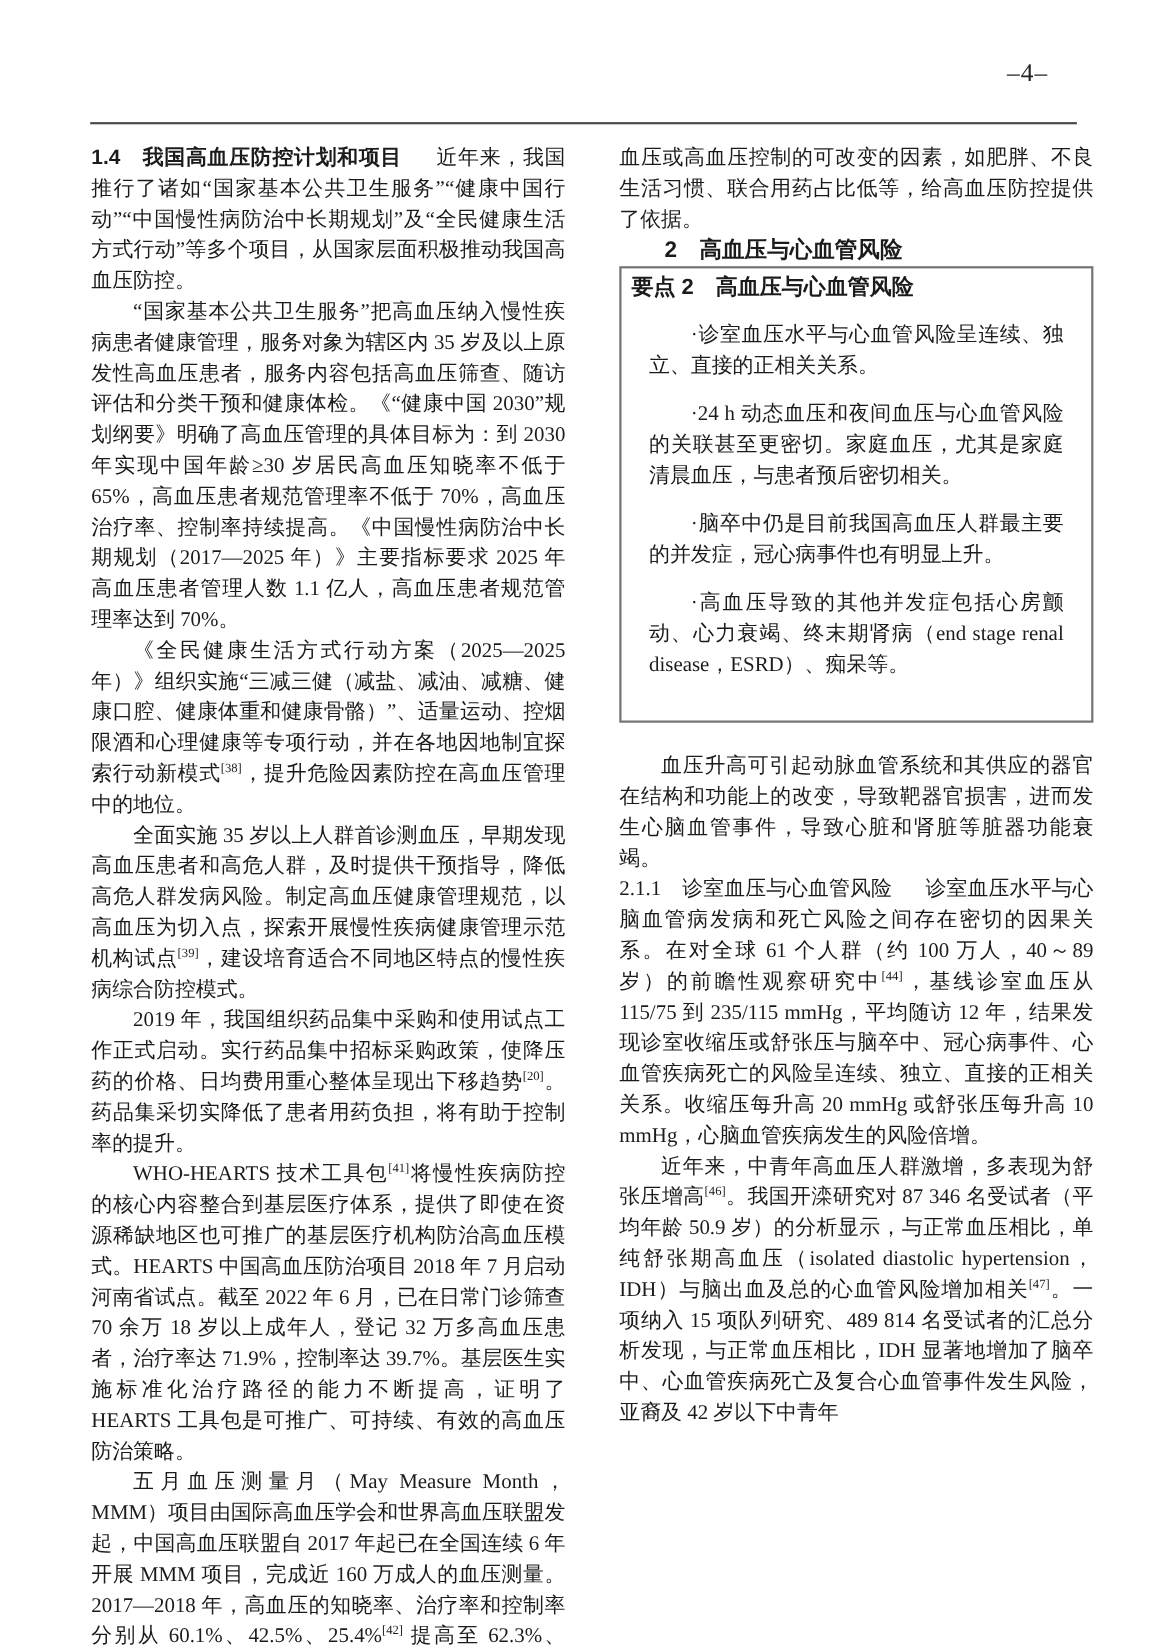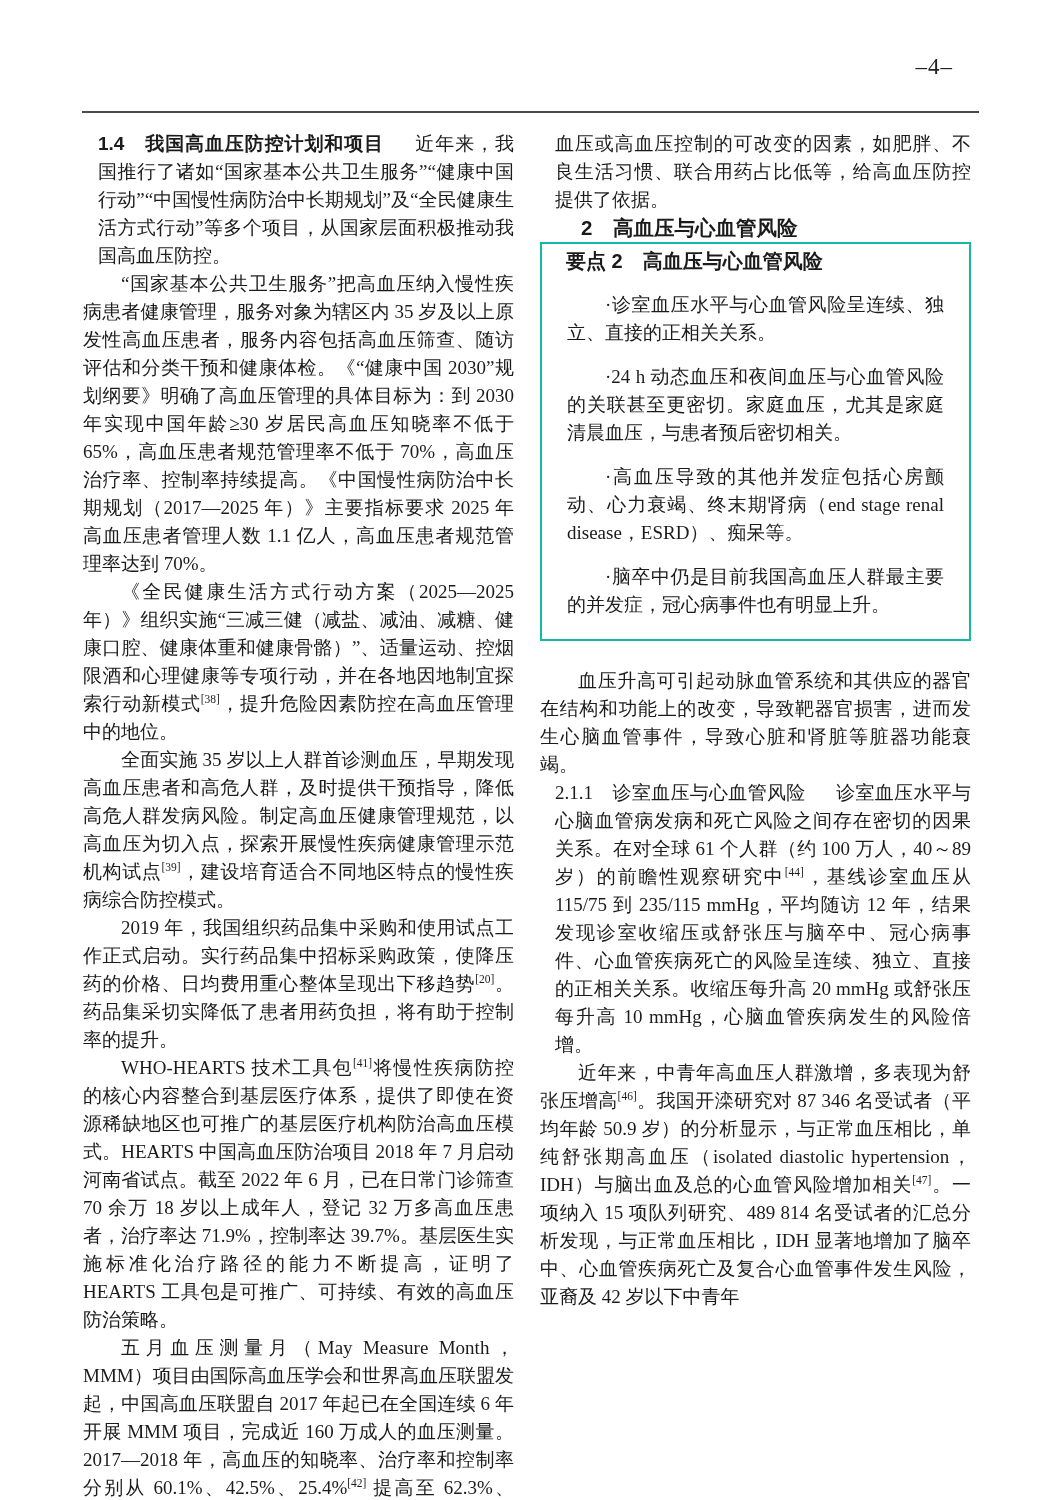--- a/index.html
+++ b/index.html
@@ -15,35 +15,35 @@
   }
   .rule {
     position:absolute; top:111px; left:82px; width:897px; height:2px;
     background:#4a4a4a;
   }
   .col {
     position:absolute; top:130px; width:431px;
     font-size:19px; line-height:28px; text-align:justify;
   }
   .col-left  { left:83px; }
-  .col-right { left:540px; }
+  .col-right { left:563px; }
   p.para { margin:0; padding:0; text-indent:2em; }
-  p.noindent { text-indent:0;margin-left:15px; }
+  p.noindent { text-indent:0; }
   .hsans { font-family:"Liberation Sans","DejaVu Sans",sans-serif; font-weight:bold; }
   .runin { margin-right:0.6em; }
   .h2 { font-size:20.5px; line-height:28px; margin:18px 0 30px; text-indent:0; }
   .h3 { font-size:20px; line-height:28px; margin:0; text-indent:0; }
   .mt  { margin-top:26px; }
   .ref {
     font-size:11.5px; line-height:1; vertical-align:super;
     font-family:"Liberation Serif","DejaVu Serif",serif;
   }
   .kbox {
-    box-sizing:border-box; width:431px; border:2px solid #14b8a6;
-    padding:3px 9px 4px 9px; margin:0 0 26px 0;
+    box-sizing:border-box; width:431px; border:2px solid #737373;
+    padding:3px 9px 20px 9px; margin:0 0 26px 0;
   }
   .kbox .ktitle { font-size:20px; line-height:28px; }
   .kbox p.bullet { margin:16px; text-indent:2em; }
 </style>
 </head>
 <body>
 
 <div class="page">
 
   <div class="pageno">–4–</div>
@@ -67,22 +67,22 @@
 
   <div class="col col-right">
     <p class="para noindent"><span>血压或高血压控制的可改变的因素，如肥胖、不良生活习惯、联合用药占比低等，给高血压防控提供了依据。</span></p>
 
     <p class="para h2 hsans">2　高血压与心血管风险</p>
 
     <div class="kbox">
       <p class="para noindent ktitle hsans">要点 2　高血压与心血管风险</p>
       <p class="para bullet">·诊室血压水平与心血管风险呈连续、独立、直接的正相关关系。</p>
       <p class="para bullet">·24 h 动态血压和夜间血压与心血管风险的关联甚至更密切。家庭血压，尤其是家庭清晨血压，与患者预后密切相关。</p>
+      <p class="para bullet">·脑卒中仍是目前我国高血压人群最主要的并发症，冠心病事件也有明显上升。</p>
       <p class="para bullet">·高血压导致的其他并发症包括心房颤动、心力衰竭、终末期肾病（end stage renal disease，ESRD）、痴呆等。</p>
-      <p class="para bullet">·脑卒中仍是目前我国高血压人群最主要的并发症，冠心病事件也有明显上升。</p>
     </div>
 
     <p class="para mt"><span>血压升高可引起动脉血管系统和其供应的器官在结构和功能上的改变，导致靶器官损害，进而发生心脑血管事件，导致心脏和肾脏等脏器功能衰竭。</span></p>
 
 
     <p class="para noindent"><span class="runin">2.1.1　诊室血压与心血管风险</span><span>　诊室血压水平与心脑血管病发病和死亡风险之间存在密切的因果关系。在对全球 61 个人群（约 100 万人，40～89 岁）的前瞻性观察研究中</span><sup class="ref">[44]</sup><span>，基线诊室血压从 115/75 到 235/115 mmHg，平均随访 12 年，结果发现诊室收缩压或舒张压与脑卒中、冠心病事件、心血管疾病死亡的风险呈连续、独立、直接的正相关关系。收缩压每升高 20 mmHg 或舒张压每升高 10 mmHg，心脑血管疾病发生的风险倍增。</span></p>
 
 
     <p class="para"><span>近年来，中青年高血压人群激增，多表现为舒张压增高</span><sup class="ref">[46]</sup><span>。我国开滦研究对 87 346 名受试者（平均年龄 50.9 岁）的分析显示，与正常血压相比，单纯舒张期高血压（isolated diastolic hypertension，IDH）与脑出血及总的心血管风险增加相关</span><sup class="ref">[47]</sup><span>。一项纳入 15 项队列研究、489 814 名受试者的汇总分析发现，与正常血压相比，IDH 显著地增加了脑卒中、心血管疾病死亡及复合心血管事件发生风险，亚裔及 42 岁以下中青年</span></p>
   </div>

